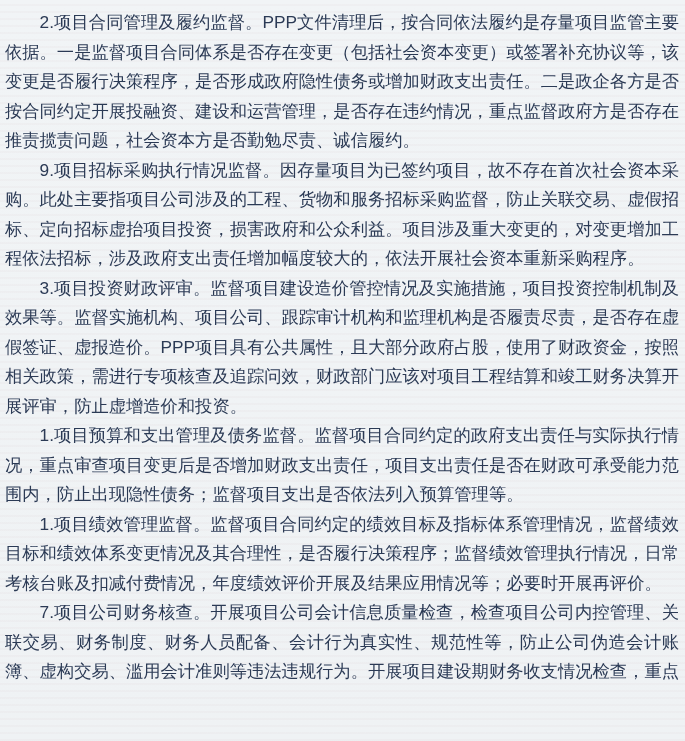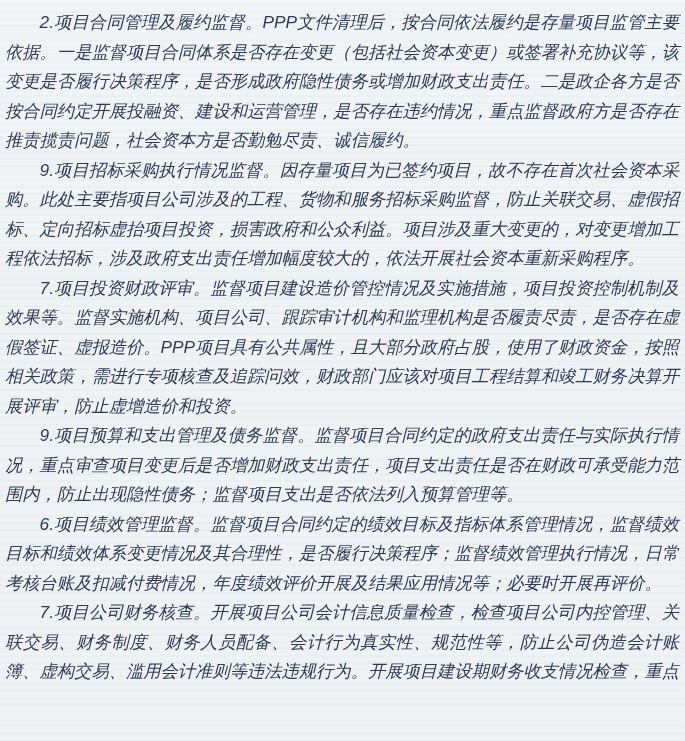--- a/index.html
+++ b/index.html
@@ -21,32 +21,31 @@
     width: 685px;
     height: 687px;
     padding: 8px 6px 0 5px;
     font-family: "Liberation Sans", sans-serif;
     font-size: 17.3px;
     line-height: 29.5px;
     letter-spacing: 0px;
     color: #2b3a55;
     text-align: justify;
     overflow: hidden;
-    font-style: italic;
   }
   .page p {
     margin: 0;
     padding: 0;
     text-indent: 2em;
     word-break: break-all;
   }
 </style>
 </head>
 <body>
 
 <div class="page">
   <p>2.项目合同管理及履约监督。PPP文件清理后，按合同依法履约是存量项目监管主要依据。一是监督项目合同体系是否存在变更（包括社会资本变更）或签署补充协议等，该变更是否履行决策程序，是否形成政府隐性债务或增加财政支出责任。二是政企各方是否按合同约定开展投融资、建设和运营管理，是否存在违约情况，重点监督政府方是否存在推责揽责问题，社会资本方是否勤勉尽责、诚信履约。</p>
   <p>9.项目招标采购执行情况监督。因存量项目为已签约项目，故不存在首次社会资本采购。此处主要指项目公司涉及的工程、货物和服务招标采购监督，防止关联交易、虚假招标、定向招标虚抬项目投资，损害政府和公众利益。项目涉及重大变更的，对变更增加工程依法招标，涉及政府支出责任增加幅度较大的，依法开展社会资本重新采购程序。</p>
-  <p>7.项目投资财政评审。监督项目建设造价管控情况及实施措施，项目投资控制机制及效果等。监督实施机构、项目公司、跟踪审计机构和监理机构是否履责尽责，是否存在虚假签证、虚报造价。PPP项目具有公共属性，且大部分政府占股，使用了财政资金，按照相关政策，需进行专项核查及追踪问效，财政部门应该对项目工程结算和竣工财务决算开展评审，防止虚增造价和投资。</p>
-  <p>9.项目预算和支出管理及债务监督。监督项目合同约定的政府支出责任与实际执行情况，重点审查项目变更后是否增加财政支出责任，项目支出责任是否在财政可承受能力范围内，防止出现隐性债务；监督项目支出是否依法列入预算管理等。</p>
-  <p>6.项目绩效管理监督。监督项目合同约定的绩效目标及指标体系管理情况，监督绩效目标和绩效体系变更情况及其合理性，是否履行决策程序；监督绩效管理执行情况，日常考核台账及扣减付费情况，年度绩效评价开展及结果应用情况等；必要时开展再评价。</p>
+  <p>3.项目投资财政评审。监督项目建设造价管控情况及实施措施，项目投资控制机制及效果等。监督实施机构、项目公司、跟踪审计机构和监理机构是否履责尽责，是否存在虚假签证、虚报造价。PPP项目具有公共属性，且大部分政府占股，使用了财政资金，按照相关政策，需进行专项核查及追踪问效，财政部门应该对项目工程结算和竣工财务决算开展评审，防止虚增造价和投资。</p>
+  <p>1.项目预算和支出管理及债务监督。监督项目合同约定的政府支出责任与实际执行情况，重点审查项目变更后是否增加财政支出责任，项目支出责任是否在财政可承受能力范围内，防止出现隐性债务；监督项目支出是否依法列入预算管理等。</p>
+  <p>1.项目绩效管理监督。监督项目合同约定的绩效目标及指标体系管理情况，监督绩效目标和绩效体系变更情况及其合理性，是否履行决策程序；监督绩效管理执行情况，日常考核台账及扣减付费情况，年度绩效评价开展及结果应用情况等；必要时开展再评价。</p>
   <p>7.项目公司财务核查。开展项目公司会计信息质量检查，检查项目公司内控管理、关联交易、财务制度、财务人员配备、会计行为真实性、规范性等，防止公司伪造会计账簿、虚构交易、滥用会计准则等违法违规行为。开展项目建设期财务收支情况检查，重点防范抽逃项目建设资金造成项目烂尾。开展运营期项目财务核查，有无违反收支两条线管理规定，有无隐瞒项目收入、扩大运营成本支出，审查项目运营成本利润等情况，分析研</p>
 </div>
 
 </body></html>

